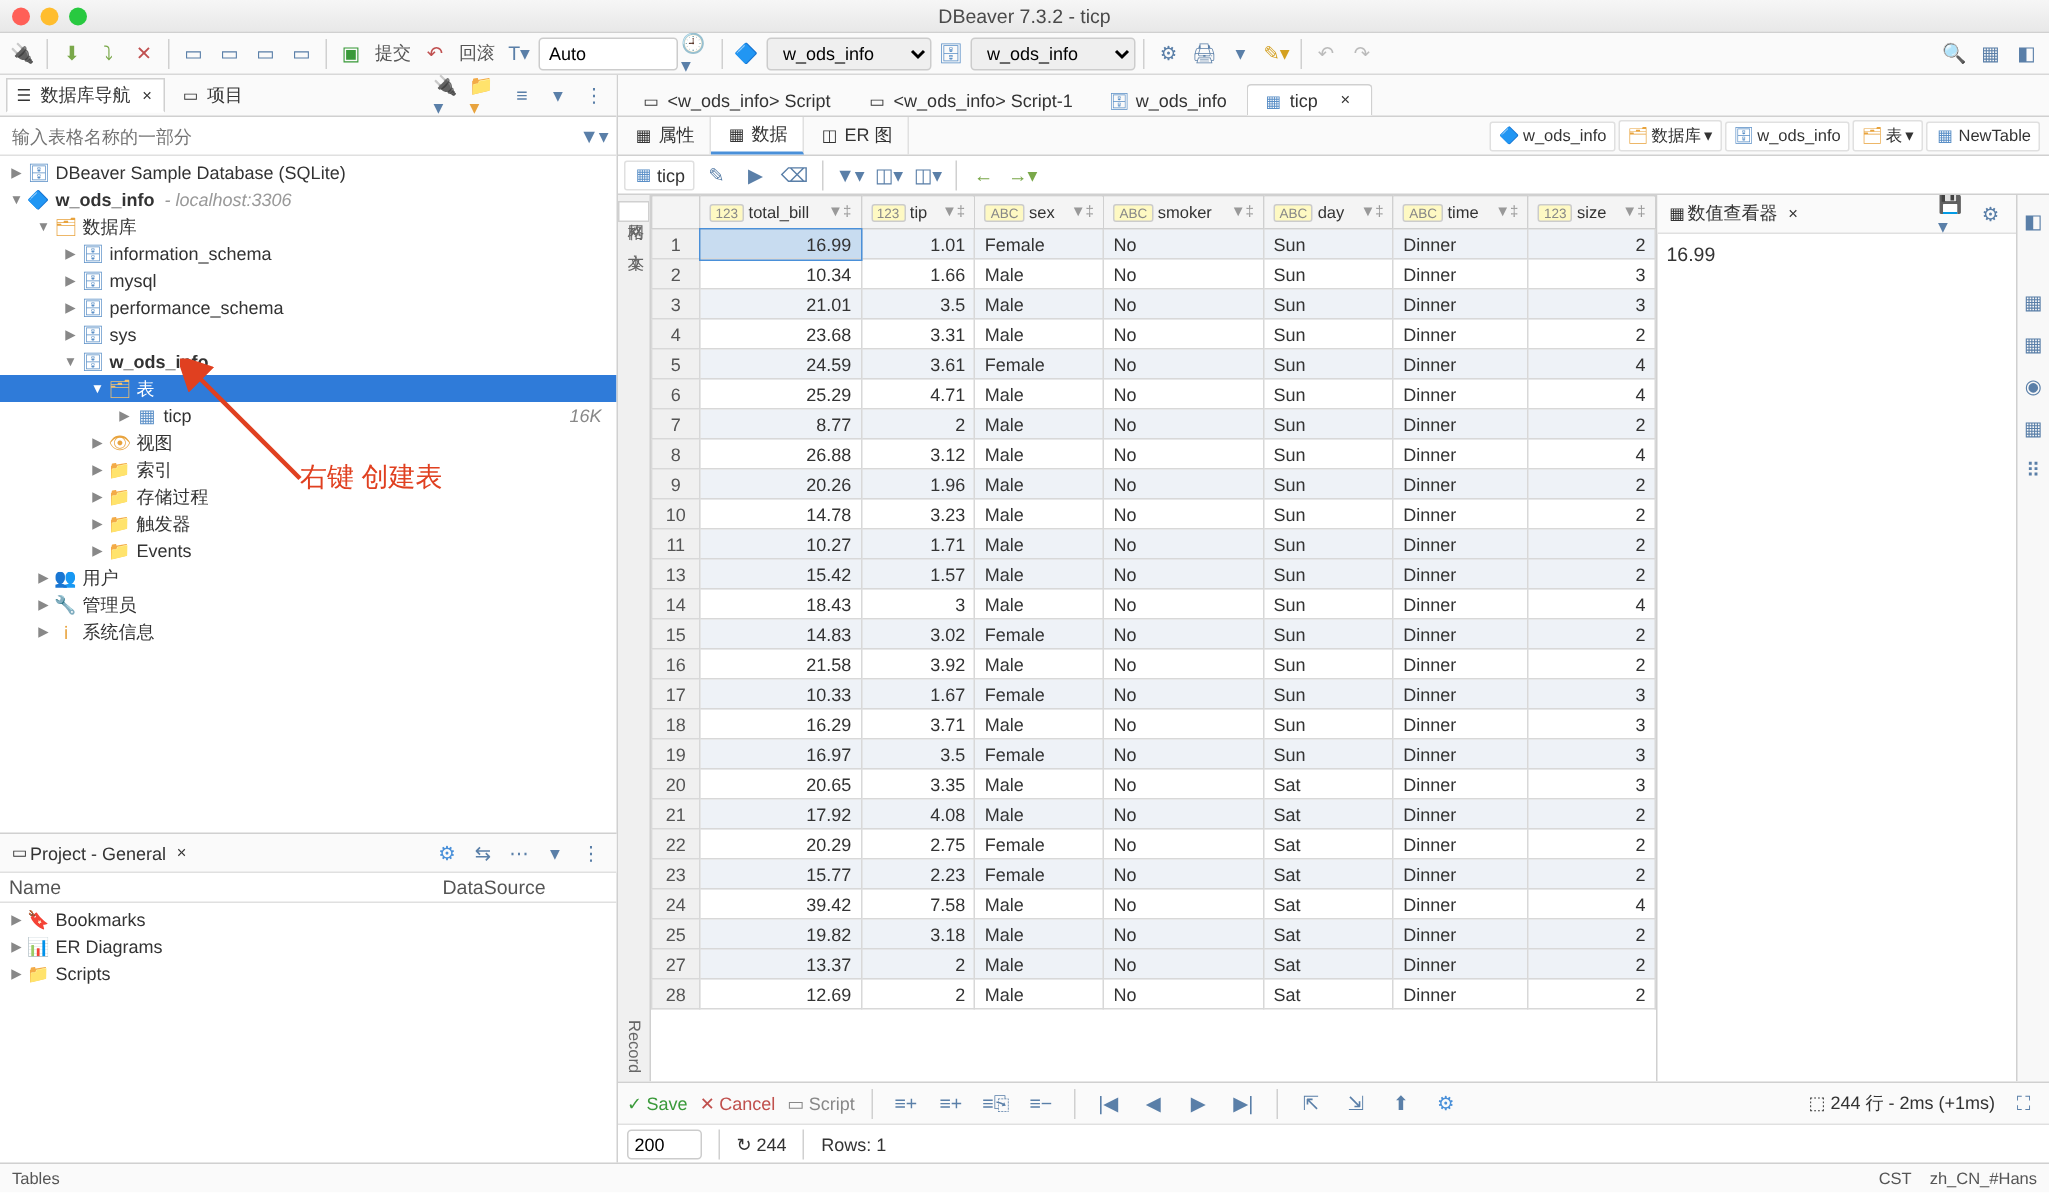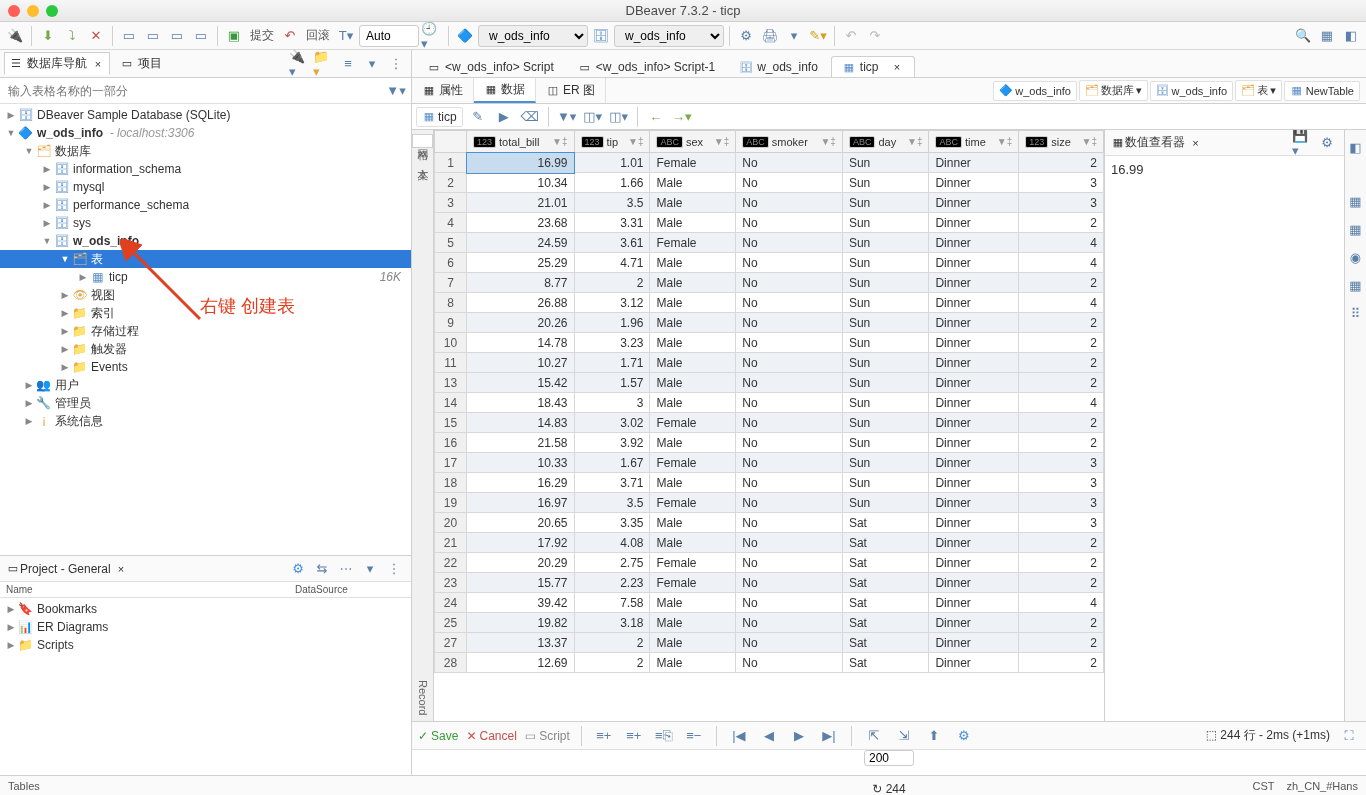--- a/index.html
+++ b/index.html
@@ -6,21 +6,21 @@
 body { width: 1366px; height: 795px; background: #fff; font-size: 12px; color: #333; overflow: hidden; position: relative; }
 .titlebar { height: 22px; background: linear-gradient(#f6f6f6,#e8e8e8); border-bottom:1px solid #d0d0d0; display:flex; align-items:center; padding:0 8px; position:relative; }
 .traffic { display:flex; gap:7px; }
 .dot { width:12px; height:12px; border-radius:50%; }
 .dot.red{background:#ff5f57;} .dot.yellow{background:#ffbd2e;} .dot.green{background:#28c940;}
 .title-center{position:absolute; left:0; right:0; text-align:center; font-size:13px; color:#4a4a4a;}
 .toolbar-row{height:28px; border-bottom:1px solid #d8d8d8; display:flex; align-items:center; padding:0 4px; gap:2px; background:#fafafa;}
 .tb-btn{width:22px; height:22px; display:flex; align-items:center; justify-content:center; border-radius:3px; color:#5a7fa8; font-size:13px;}
 .sep{width:1px; height:20px; background:#d0d0d0; margin:0 3px;}
 .tb-label{font-size:12px; color:#555; padding:0 3px;}
-.tb-input{height:22px; border:1px solid #ccc; border-radius:3px; padding:0 6px; font-size:12px; width:60px;}
+.tb-input{height:22px; border:1px solid #ccc; border-radius:3px; padding:0 6px; font-size:12px; width:93px;}
 .main{display:flex; height:725px;}
 .leftpane{width:412px; border-right:1px solid #d0d0d0; display:flex; flex-direction:column;}
 .panel-tabs{height:28px; display:flex; align-items:center; border-bottom:1px solid #d0d0d0; padding:0 4px; gap:6px; background:#fafafa;}
 .ptab{display:flex; align-items:center; gap:4px; font-size:12px; padding:2px 4px;}
 .ptab.active{background:#fff; border:1px solid #d0d0d0; border-bottom:1px solid #fff;}
 .ic{width:14px;height:14px;display:inline-flex;align-items:center;justify-content:center;font-size:11px;}
 .panel-toolbar{display:flex; gap:2px; margin-left:auto;}
 .filter-row{height:26px; display:flex; align-items:center; border-bottom:1px solid #e0e0e0; padding:0 4px;}
 .filter-input{flex:1; border:none; outline:none; font-size:12px; color:#999; padding:2px 4px;}
 .tree{flex:1; overflow:auto; font-size:12px; padding:2px 0; position:relative;}
@@ -28,57 +28,57 @@
 .tn .tw{width:14px; text-align:center; color:#888; font-size:9px;}
 .tn .ticon{width:16px;height:16px;display:inline-flex;align-items:center;justify-content:center;margin-right:3px;}
 .tn.sel{background:#2f7bd9; color:#fff;}
 .tn .meta{margin-left:auto; color:#888; font-style:italic; padding-right:6px;}
 .annot{position:absolute; color:#e04020; font-size:18px; font-weight:500; pointer-events:none;}
 .arrow{position:absolute; pointer-events:none;}
 .bottom-panel{height:220px; border-top:1px solid #d0d0d0; display:flex; flex-direction:column;}
 .bottom-head{height:26px; display:flex; align-items:center; padding:0 6px; border-bottom:1px solid #e0e0e0; background:#fafafa;}
 .bottom-head .ttl{font-size:12px;}
 .bottom-head .icons{margin-left:auto; display:flex; gap:2px;}
-.col-head{display:flex; font-size:10px; color:#555; border-bottom:1px solid #e0e0e0; padding:2px 6px;}
+.col-head{display:flex; font-size:13px; color:#555; border-bottom:1px solid #e0e0e0; padding:2px 6px;}
 .col-head .c1{flex:1;} .col-head .c2{width:110px;}
 .bottom-tree{flex:1; padding:2px 0; font-size:12px;}
 .rightpane{flex:1; display:flex; flex-direction:column; position:relative;}
 .editor-tabs{height:28px; display:flex; align-items:flex-end; border-bottom:1px solid #d0d0d0; background:#fafafa; padding:0 4px; gap:2px;}
 .etab{display:flex; align-items:center; gap:4px; padding:3px 10px; font-size:12px; border:1px solid transparent; border-bottom:none; border-radius:3px 3px 0 0;}
 .etab.active{background:#fff; border-color:#d0d0d0;}
 .subtabs{height:26px; display:flex; border-bottom:1px solid #d0d0d0; background:#fafafa;}
 .stab{padding:4px 10px; font-size:12px; display:flex; align-items:center; gap:3px; border-right:1px solid #e0e0e0;}
 .stab.active{background:#fff; border-bottom:2px solid #4a90d9;}
 .breadcrumb{margin-left:auto; display:flex; align-items:center; padding:0 6px; gap:2px; font-size:11px;}
 .bc-seg{display:flex; align-items:center; gap:2px; padding:2px 5px; border:1px solid #e0e0e0; border-radius:2px; background:#fff;}
 .query-row{height:26px; display:flex; align-items:center; border-bottom:1px solid #d0d0d0; padding:0 4px; gap:4px;}
 .query-input{flex:1; border:none; font-size:12px; color:#999; font-style:italic;}
 .data-area{flex:1; display:flex; overflow:hidden;}
 .left-gutter{width:22px; background:#f0f0f0; border-right:1px solid #d0d0d0; display:flex; flex-direction:column; align-items:center; padding-top:4px; gap:6px; font-size:10px; color:#666;}
 .vtab{writing-mode:vertical-rl; padding:6px 2px; font-size:11px; cursor:default;}
 .grid-wrap{flex:1; overflow:auto; position:relative;}
 table.grid{border-collapse:collapse; font-size:12px; width:100%;}
 .grid th{background:#f4f4f4; border:1px solid #d0d0d0; padding:3px 6px; font-weight:normal; text-align:left; position:sticky; top:0; height:22px; font-size:11px;}
 .grid th .coln{display:flex; align-items:center; gap:3px;}
-.typ{font-size:9px; padding:0 3px; border:1px solid #ccc; border-radius:2px; color:#888; background:#000000;}
+.typ{font-size:9px; padding:0 3px; border:1px solid #ccc; border-radius:2px; color:#888; background:#fef9c3;}
 .filt{margin-left:auto; color:#999; font-size:10px;}
 .grid td{border:1px solid #d8d8d8; padding:2px 6px; height:20px;}
 .grid td.rn{background:#f0f0f0; text-align:center; width:32px; color:#555;}
 .grid tr.even td:not(.rn){background:#eef2f7;}
 .grid td.num{text-align:right;}
 .grid td.selcell{background:#c8dcf0 !important; outline:1px solid #4a90d9;}
 .value-panel{width:240px; border-left:1px solid #d0d0d0; display:flex; flex-direction:column;}
 .vp-head{height:26px; display:flex; align-items:center; padding:0 6px; border-bottom:1px solid #e0e0e0; font-size:12px; background:#fafafa;}
 .vp-head .icons{margin-left:auto; display:flex; gap:2px;}
 .vp-body{flex:1; padding:6px; font-size:13px;}
 .right-gutter{width:22px; border-left:1px solid #d0d0d0; background:#f8f8f8; display:flex; flex-direction:column; align-items:center; padding-top:6px; gap:6px;}
 .grid-footer{height:28px; border-top:1px solid #d0d0d0; display:flex; align-items:center; padding:0 6px; gap:8px; font-size:12px; background:#fafafa;}
 .gf-btn{display:flex;align-items:center;gap:3px;color:#888;}
 .gf-btn.save{color:#3a9a3a;} .gf-btn.cancel{color:#c0504d;}
-.pager-row{height:26px; border-top:1px solid #e0e0e0; display:flex; align-items:center; padding:0 6px; gap:8px; font-size:12px;flex-direction:column;}
+.pager-row{height:26px; border-top:1px solid #e0e0e0; display:flex; align-items:center; padding:0 6px; gap:8px; font-size:12px;}
 .page-inp{width:50px; height:20px; border:1px solid #ccc; border-radius:3px; text-align:left; padding:0 4px; font-size:12px;}
 .statusbar{height:20px; border-top:1px solid #d0d0d0; display:flex; align-items:center; padding:0 8px; font-size:11px; color:#555; background:#fafafa;}
 .statusbar .sp{margin-left:auto; display:flex; gap:12px;}
 svg{display:block;}
 .folder-ic{color:#e8a33d;}
 .db-ic{color:#5a8fc7;}
 </style>
 </head>
 <body>
 
@@ -244,21 +244,21 @@
         </div>
 
       <svg class="arrow" style="left:120px;top:135px;" width="90" height="90">
         <defs>
             <marker id="ah" markerWidth="8" markerHeight="8" refX="2" refY="4" orient="auto">
               <path d="M0,0 L8,4 L0,8 Z" fill="#e04020"></path>
             </marker>
           </defs>
         <line x1="80" y1="80" x2="10" y2="10" stroke="#e04020" stroke-width="3" marker-end="url(#ah)"></line>
       </svg>
-      <div class="annot" style="left:200px; top:190px;">右键 创建表</div>
+      <div class="annot" style="left:200px; top:202px;">右键 创建表</div>
     </div>
 
     <div class="bottom-panel">
       <div class="bottom-head">
         <span class="ic">▭</span>
         <span class="ttl">Project - General</span>&nbsp;
         <span class="ic">×</span>
         <div class="icons">
           <div class="tb-btn" style="color:#4a90d9;">⚙</div>
           <div class="tb-btn">⇆</div>

